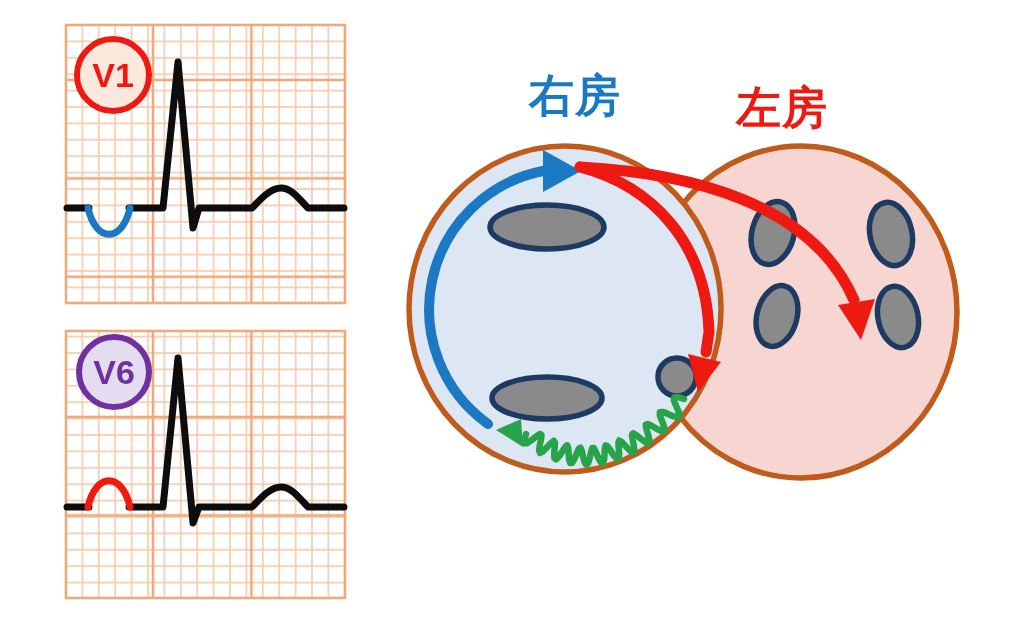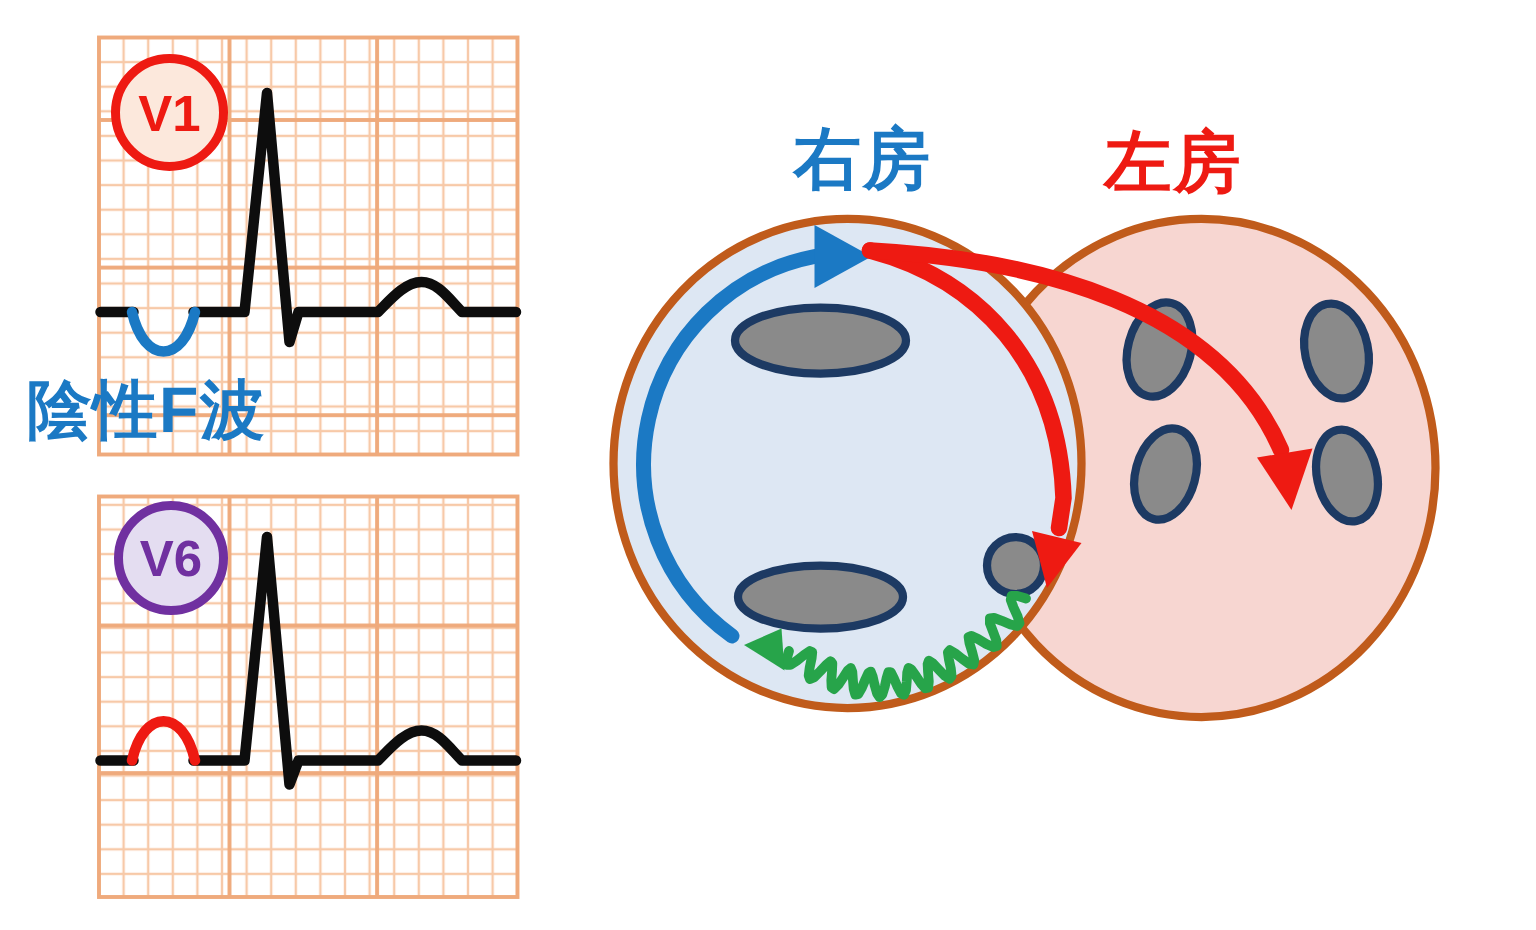--- a/index.html
+++ b/index.html
@@ -104,16 +104,15 @@
       <polygon class="head-red" points="698,392 688,354 721,362"></polygon>
 
       <path class="arrow-red" d="M580 167C690 173 812 203 854 300"></path>
       <polygon class="head-red" points="861,340 838,305 875,299"></polygon>
 
       <path id="zigzag" class="zigzag" d="M684.0 399.0 L678.1 397.2 L674.4 397.2 L673.8 399.9 L675.7 405.0 L678.4 410.9 L679.7 415.5 L678.1 417.4 L673.7 416.4 L667.9 413.9 L662.7 411.9 L659.9 412.2 L659.9 415.5 L662.0 421.0 L664.2 426.8 L664.5 430.7 L662.2 431.4 L657.5 429.3 L652.0 426.0 L647.7 423.9 L645.7 424.7 L646.3 428.7 L648.1 434.6 L649.5 440.1 L649.0 443.0 L646.0 442.5 L641.4 439.2 L636.6 435.4 L633.2 433.4 L631.9 434.9 L632.6 439.6 L633.9 445.7 L634.4 450.7 L633.1 452.5 L629.9 450.6 L625.7 446.2 L621.8 442.1 L619.2 440.5 L618.4 442.7 L618.7 448.1 L619.2 454.3 L618.8 458.5 L616.9 458.9 L613.9 455.6 L610.5 450.4 L607.5 446.2 L605.7 445.3 L604.8 448.4 L604.5 454.2 L604.0 460.1 L602.7 463.2 L600.7 462.2 L598.2 457.6 L595.8 451.9 L593.8 448.0 L592.3 448.0 L591.1 451.9 L589.8 457.9 L588.2 463.0 L586.4 464.8 L584.7 462.3 L583.1 456.8 L581.8 451.0 L580.5 447.7 L578.9 448.6 L576.9 453.0 L574.5 458.7 L572.1 462.8 L570.2 463.1 L569.1 459.3 L568.6 453.3 L568.2 447.8 L567.2 445.3 L565.2 447.0 L562.2 451.6 L558.8 456.6 L556.0 459.4 L554.4 458.2 L554.2 453.5 L554.7 447.3 L554.9 442.3 L553.8 440.8 L551.0 443.0 L546.9 447.4 L542.8 451.5 L540.0 452.8 L539.1 450.4 L539.8 445.0 L541.1 438.9 L541.5 434.8 L539.9 434.0 L536.2 436.5 L531.3 440.4 L526.9 443.3 L524.4 443.2 L524.3 439.7 L526.0 434.0 "></path>
       <polygon class="head-green" points="496,430 521,419 523,447"></polygon>
     </g>
   </svg>
 
-  <div class="lbl lbl-caption c-blue" style="left:18px;top:251px">陰性F波</div>
-  <div class="lbl lbl-atrium c-blue" style="left:529px;top:81px">右房</div>
+  <div class="lbl lbl-atrium c-blue" style="left:529px;top:71px">右房</div>
   <div class="lbl lbl-atrium c-red" style="left:736px;top:83px">左房</div>
 </div>
 
 </body></html>

